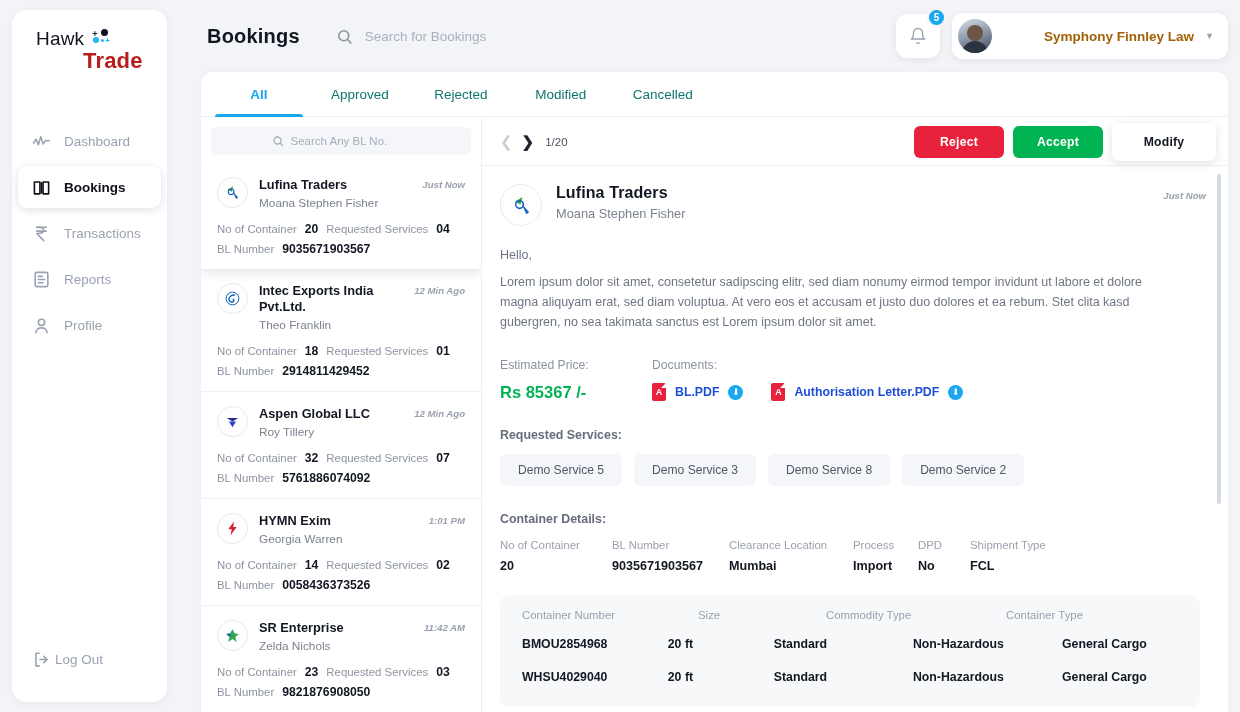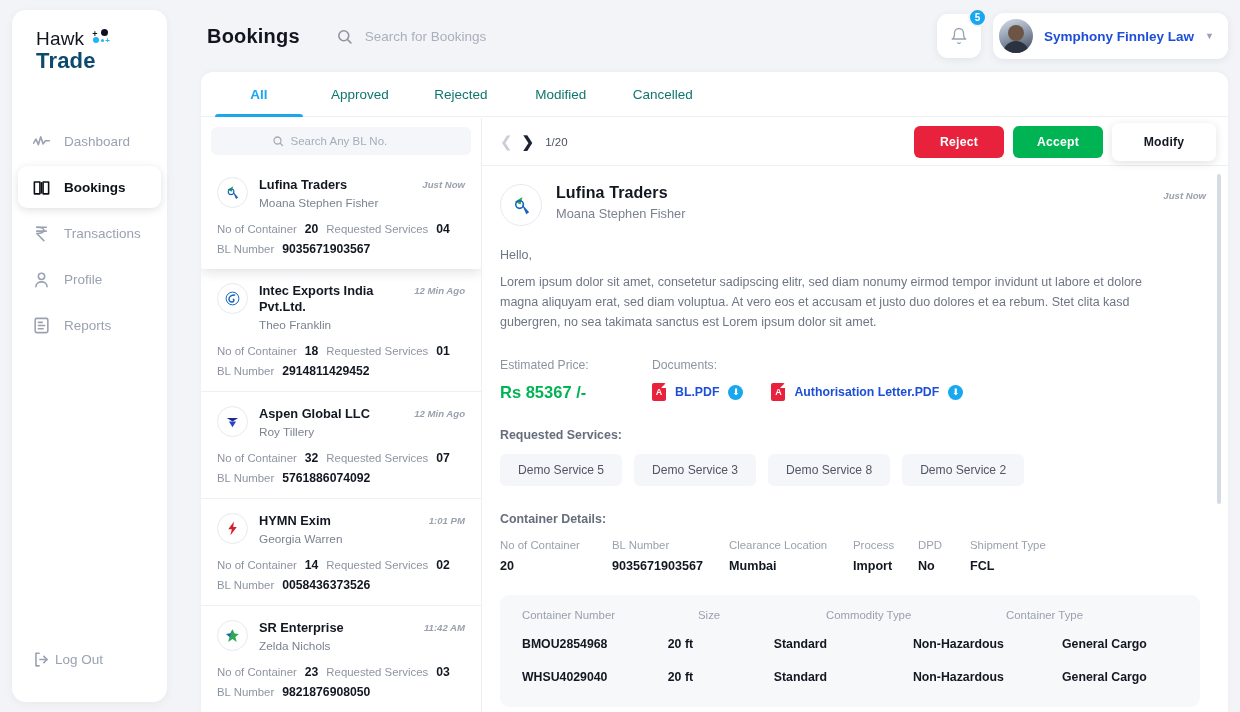--- a/index.html
+++ b/index.html
@@ -15,21 +15,21 @@
   .sidebar {
     position: absolute; left: 12px; top: 10px;
     width: 155px; height: 692px;
     background: #ffffff;
     border-radius: 14px;
     box-shadow: 0 2px 10px rgba(16,24,40,.05);
     display: flex; flex-direction: column;
   }
   .logo { padding: 18px 0 0 24px; }
   .logo-row1 { font-size: 19px; letter-spacing: .2px; color: #12161f; display: flex; align-items: flex-start; }
-  .logo-row2 { font-size: 22px; font-weight: 700; color: #0c4a6e; letter-spacing: .2px; margin-top: -2px; }
+  .logo-row2 { font-size: 22px; font-weight: 700; color: #b91c1c; letter-spacing: .2px; margin-top: -2px; margin-left: 47px; }
   .logo-dots { position: relative; width: 22px; height: 18px; margin-left: 6px; margin-top: 1px; }
   .logo-dots i { position: absolute; border-radius: 50%; display: block; }
   .d1 { width: 7px; height: 7px; background: #0c1222; left: 11px; top: 0px; }
   .d2 { width: 6px; height: 6px; background: #1eb5f5; left: 3px; top: 8px; }
   .d3 { width: 3px; height: 3px; background: #1eb5f5; left: 11px; top: 10px; }
   .plus-s { position: absolute; left: 2px; top: 1px; color: #0c1222; font-size: 9px; line-height: 9px; font-weight: 700;}
   .plus-b { position: absolute; left: 15px; top: 8px; color: #1eb5f5; font-size: 8px; line-height: 8px; font-weight: 700;}
 
   .nav { margin-top: 46px; display: flex; flex-direction: column; gap: 4px; }
   .nav-item {
@@ -77,21 +77,21 @@
     display: flex; align-items: center; gap: 11px; height: 46px; background: #fff;
     border-radius: 11px; padding: 0 14px 0 6px; box-shadow: 0 2px 8px rgba(16,24,40,.07); cursor: pointer;
   }
   .avatar-img {
     width: 34px; height: 34px; border-radius: 50%; overflow: hidden; flex: none;
     background: linear-gradient(160deg,#d7dee8 0%,#9aa6b8 40%,#3c4454 100%);
     position: relative;
   }
   .avatar-img::before { content:""; position:absolute; left:9px; top:6px; width:16px; height:16px; border-radius:50%; background:#6d5545; }
   .avatar-img::after { content:""; position:absolute; left:4px; top:22px; width:26px; height:16px; border-radius:13px 13px 0 0; background:#2b3240; }
-  .user-name { font-size: 13.5px; font-weight: 700; color: #1d4ed8; }
+  .user-name { font-size: 13.5px; font-weight: 700; color: #a16207; margin-left: 41px; }
   .caret { color: #9aa2b1; font-size: 9px; }
 
   
   .content {
     position: absolute; left: 12px; right: 12px; top: 72px; bottom: 0;
     background: #fff; border-radius: 12px 12px 0 0; overflow: hidden;
     box-shadow: 0 -1px 6px rgba(16,24,40,.03);
   }
   .tabs { display: flex; height: 45px; border-bottom: 1px solid #eceff3; padding-left: 8px; }
   .tab {
@@ -260,36 +260,36 @@
               <path d="M6 4h12"></path>
               <path d="M6 9h12"></path>
               <path d="M6 4c6 0 9 1 9 4s-3 4-9 4l9 9"></path>
             </svg>
         </span>
         <span>Transactions</span>
       </div>
       <div class="nav-item">
         <span class="ico">
           <svg width="19" height="19" viewBox="0 0 24 24" fill="none" stroke="#9aa2b1" stroke-width="2" stroke-linecap="round" stroke-linejoin="round">
-              <circle cx="12" cy="8" r="4"></circle>
-              <path d="M5 21c0-4 3.5-6 7-6s7 2 7 6"></path>
-            </svg>
-        </span>
-        <span>Profile</span>
-      </div>
-      <div class="nav-item">
-        <span class="ico">
-          <svg width="19" height="19" viewBox="0 0 24 24" fill="none" stroke="#9aa2b1" stroke-width="2" stroke-linecap="round" stroke-linejoin="round">
               <rect x="4" y="3" width="16" height="18" rx="2"></rect>
               <path d="M8 8h5"></path>
               <path d="M8 12h8"></path>
               <path d="M8 16h6"></path>
             </svg>
         </span>
         <span>Reports</span>
+      </div>
+      <div class="nav-item">
+        <span class="ico">
+          <svg width="19" height="19" viewBox="0 0 24 24" fill="none" stroke="#9aa2b1" stroke-width="2" stroke-linecap="round" stroke-linejoin="round">
+              <circle cx="12" cy="8" r="4"></circle>
+              <path d="M5 21c0-4 3.5-6 7-6s7 2 7 6"></path>
+            </svg>
+        </span>
+        <span>Profile</span>
       </div>
     </nav>
 
     <div class="nav-spacer"></div>
 
     <div class="logout">
       <span class="ico">
         <svg width="19" height="19" viewBox="0 0 24 24" fill="none" stroke="#9aa2b1" stroke-width="2" stroke-linecap="round" stroke-linejoin="round">
             <path d="M9 4H5v16h4"></path>
             <polyline points="15 8 19 12 15 16"></polyline>

